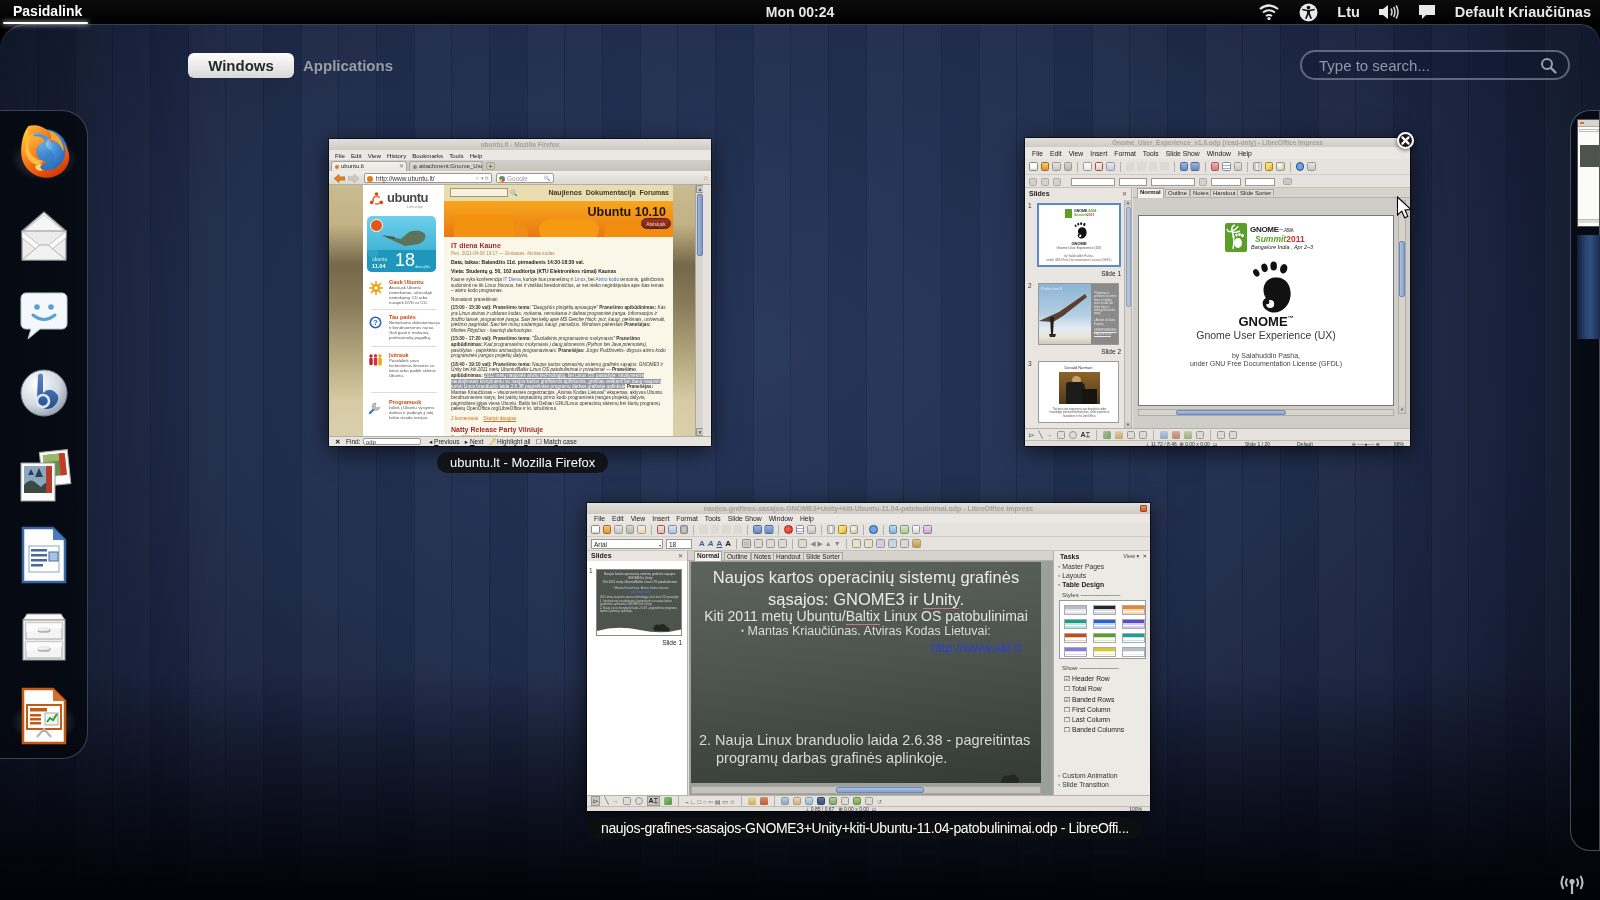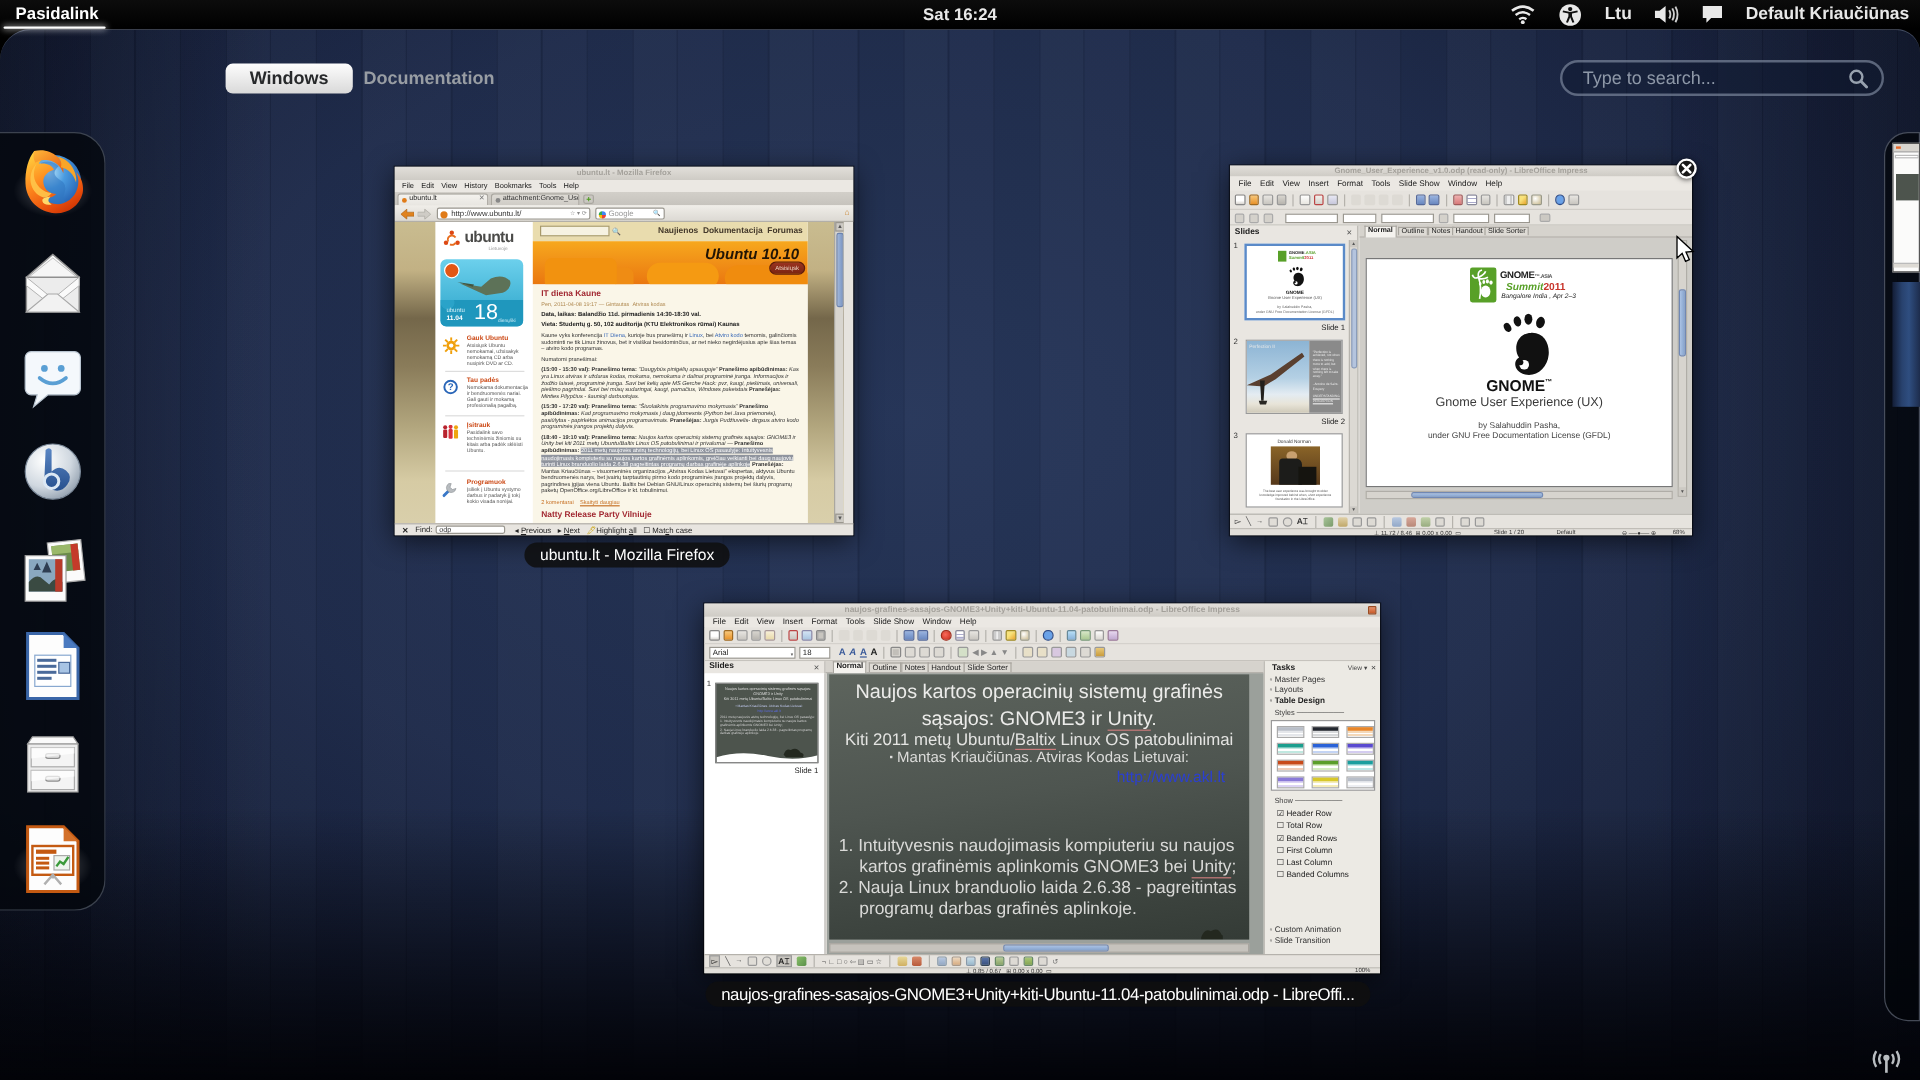--- a/index.html
+++ b/index.html
@@ -48,21 +48,21 @@
 .tstyle{position:absolute;width:23px;height:10px;background:repeating-linear-gradient(var(--r) 0 1.5px,#fff 1.5px 3px);border:1px solid #aaa;}
 .tstyle::before{content:"";position:absolute;left:0;top:0;width:100%;height:2.5px;background:var(--h);}
 #antenna{position:absolute;left:1557px;top:872px;z-index:40;}
 </style>
 </head>
 <body>
 <div id="screen">
   <div id="overview"></div>
   <div id="topbar">
     <div id="activities">Pasidalink</div>
-    <div id="clock">Sat 16:24</div>
+    <div id="clock">Mon 00:24</div>
     <div id="status">
       <svg width="22" height="16" viewBox="0 0 22 16">
           <g fill="none" stroke="#e8e8e8" stroke-width="2">
             <path d="M2 5 Q11 -2 20 5" stroke-width="2.2"></path>
             <path d="M5 8.5 Q11 4 17 8.5"></path>
             <path d="M8 12 Q11 9.8 14 12"></path>
           </g>
           <circle cx="11" cy="14.5" r="1.6" fill="#e8e8e8"></circle>
         </svg>
       <svg width="19" height="19" viewBox="0 0 19 19">
@@ -83,21 +83,21 @@
         </svg>
       <svg width="18" height="16" viewBox="0 0 18 16">
           <path d="M1 1 h16 v10 h-9 l-4 4 v-4 h-3 z" fill="#e8e8e8"></path>
         </svg>
       <span>Default Kriaučiūnas</span>
     </div>
     <div id="act-underline"></div>
   </div>
 
   <div id="tab-windows">Windows</div>
-  <div id="tab-apps">Documentation</div>
+  <div id="tab-apps">Applications</div>
   <div id="search">Type to search...
     <svg width="17" height="17" viewBox="0 0 17 17">
         <circle cx="7" cy="7" r="5" fill="none" stroke="#97a1ae" stroke-width="2"></circle>
         <path d="M11 11 L15.5 15.5" stroke="#97a1ae" stroke-width="2.4" stroke-linecap="round"></path>
       </svg>
   </div>
 
   <div id="dash">
     <div class="dglow" style="top:5px;"></div>
     <div class="dglow" style="top:568px;"></div>
@@ -352,21 +352,21 @@
         <div style="position:absolute;left:81px;top:0;width:229px;height:251px;">
           <div style="position:absolute;left:0;top:0;width:229px;height:16px;background:#e9dcae;">
             <div style="position:absolute;left:6px;top:3px;width:58px;height:9px;background:#f6f2e2;border:1px solid #a89a6a;"></div>
             <span style="position:absolute;left:66px;top:4px;font-size:6px;color:#6a5c34;">🔍</span>
             <span style="position:absolute;right:4px;top:4px;font-size:7px;font-weight:bold;color:#43382a;">Naujienos&nbsp;&nbsp;Dokumentacija&nbsp;&nbsp;Forumas</span>
           </div>
           <div style="position:absolute;left:0;top:16px;width:229px;height:36px;background:linear-gradient(#f7a81e,#ea7710);overflow:hidden;">
             <div style="position:absolute;left:10px;top:14px;width:60px;height:26px;border-radius:6px;background:#f2920f;box-shadow:14px 8px 0 #ef8c14;"></div>
             <div style="position:absolute;left:95px;top:18px;width:60px;height:22px;border-radius:11px;background:#f59a12;"></div>
             <div style="position:absolute;left:160px;top:20px;width:70px;height:22px;border-radius:11px;background:#f08c0e;"></div>
-            <span style="position:absolute;right:7px;top:4px;font-size:12.5px;font-weight:bold;color:#221505;font-style:italic;">Ubuntu 10.10</span>
+            <span style="position:absolute;right:7px;top:4px;font-size:12.5px;font-weight:bold;color:#221505;">Ubuntu 10.10</span>
             <div style="position:absolute;left:197px;top:17px;width:30px;height:11px;border-radius:6px;background:linear-gradient(#9a3320,#7a2412);border:1px solid #5f1c0c;color:#f0d9c8;font-size:5px;text-align:center;line-height:10px;">Atsisiųsk</div>
           </div>
           <div style="position:absolute;left:0;top:52px;width:229px;height:199px;background:#faf6e8;padding:5px 7px;font-family:'Liberation Sans',sans-serif;">
             <div style="font-size:7px;font-weight:bold;color:#a22a33;">IT diena Kaune</div>
             <div style="font-size:4.6px;color:#b08a52;margin-top:2px;">Pen, 2011-04-08 19:17 — Gintautas&nbsp;&nbsp;Atviras kodas</div>
             <div style="font-size:5px;font-weight:bold;color:#222;margin-top:3px;">Data, laikas: Balandžio 11d. pirmadienis 14:30-18:30 val.</div>
             <div style="font-size:5px;font-weight:bold;color:#222;margin-top:3px;">Vieta: Studentų g. 50, 102 auditorija (KTU Elektronikos rūmai) Kaunas</div>
             <div style="font-size:4.7px;line-height:5.6px;color:#333;margin-top:3px;">Kaune vyks konferencija <span style="color:#3a6ab8;">IT Diena</span>, kurioje bus pranešimų ir <span style="color:#3a6ab8;">Linux</span>, bei <span style="color:#3a6ab8;">Atviro kodo</span> temomis, galinčiomis sudominti ne tik Linux žinovus, bet ir visiškai besidominčius, ar net nieko negirdėjusius apie šias temas – atviro kodo programas.</div>
             <div style="font-size:4.7px;line-height:5.6px;color:#333;margin-top:3px;">Numatomi pranešimai:</div>
             <div style="font-size:4.7px;line-height:5.6px;color:#333;margin-top:3px;"><b>(15:00 - 15:30 val): Pranešimo tema:</b> <i>"Daugybūs pinigėlių apsaugoje"</i> <b>Pranešimo apibūdinimas:</b> <i>Kas yra Linux atviras ir uždaras kodas, mokama, nemokama ir dalinai programinė įranga. Informacijos ir žodžio laisvė, programinė įranga. Savi bei kelių apie MS Gerche Hack: pvz, kaugi, piešimais, universali, piešimo pagrindai. Savi bei mūsų sudaringai, kaugi, pamačius, Windows pakeistais</i> <b>Pranešėjas:</b> <i>Minties Pilypčius - šaunioji darbuotojas.</i></div>
@@ -685,21 +685,20 @@
       </div>
       <div style="position:absolute;left:0;top:78px;width:95px;text-align:right;font-size:6.5px;color:#222;">Slide 1</div>
     </div>
 
     <div style="position:absolute;left:102px;top:58px;width:403px;height:234px;background:#9ba09b;">
       <div style="position:absolute;left:2px;top:1px;width:350px;height:221px;background:linear-gradient(172deg,#5d645d 0%,#4e5550 45%,#3e4540 78%,#343b36 100%);overflow:hidden;">
         <div style="position:absolute;left:0;top:4px;width:100%;text-align:center;font-size:16.5px;color:#ececea;line-height:22px;">Naujos kartos operacinių sistemų grafinės<br>sąsajos: GNOME3 ir <span style="border-bottom:1px solid #c87a7a;">Unity</span>.</div>
         <div style="position:absolute;left:0;top:46px;width:100%;text-align:center;font-size:14px;color:#e4e4e2;">Kiti 2011 metų Ubuntu/<span style="border-bottom:1px solid #c87a7a;">Baltix</span> Linux OS patobulinimai</div>
         <div style="position:absolute;left:0;top:62px;width:100%;text-align:center;font-size:12.5px;color:#dcdcda;"><span style="font-size:8px;vertical-align:2px;">▪</span> Mantas Kriaučiūnas. Atviras Kodas Lietuvai:</div>
         <div style="position:absolute;left:0;top:78px;width:330px;text-align:right;font-size:13px;color:#2b3fd0;">http://www.akl.lt</div>
-        <div style="position:absolute;left:8px;top:135px;width:340px;font-size:14.5px;color:#dadad8;line-height:17.5px;">1. Intuityvesnis naudojimasis kompiuteriu su naujos<br><span style="margin-left:17px;">kartos grafinėmis aplinkomis GNOME3 bei <span style="border-bottom:1px solid #c87a7a;">Unity</span>;</span></div>
         <div style="position:absolute;left:8px;top:170px;width:340px;font-size:14.5px;color:#dadad8;line-height:17.5px;">2. Nauja Linux branduolio laida 2.6.38 - pagreitintas<br><span style="margin-left:17px;">programų darbas grafinės aplinkoje.</span></div>
         <svg style="position:absolute;right:22px;bottom:0px;" width="30" height="12" viewBox="0 0 30 12">
             <path d="M12 10 q3 -8 8 -5 q6 -4 9 3 q4 2 1 4 l-18 0 z" fill="#23281f"></path>
           </svg>
       </div>
 
       <div style="position:absolute;right:3px;top:1px;width:8px;height:224px;background:#c6c3bd;border:1px solid #a8a59f;">
         <div style="position:absolute;left:0;top:0;width:6px;height:7px;background:#d8d5cf;font-size:4px;text-align:center;line-height:7px;color:#555;">▲</div>
         <div style="position:absolute;left:0;top:95px;width:6px;height:50px;background:linear-gradient(90deg,#aac2e4,#84a2cc);border:1px solid #7088b4;border-radius:2px;"></div>
         <div style="position:absolute;left:0;bottom:0;width:6px;height:7px;background:#d8d5cf;font-size:4px;text-align:center;line-height:7px;color:#555;">▼</div>

